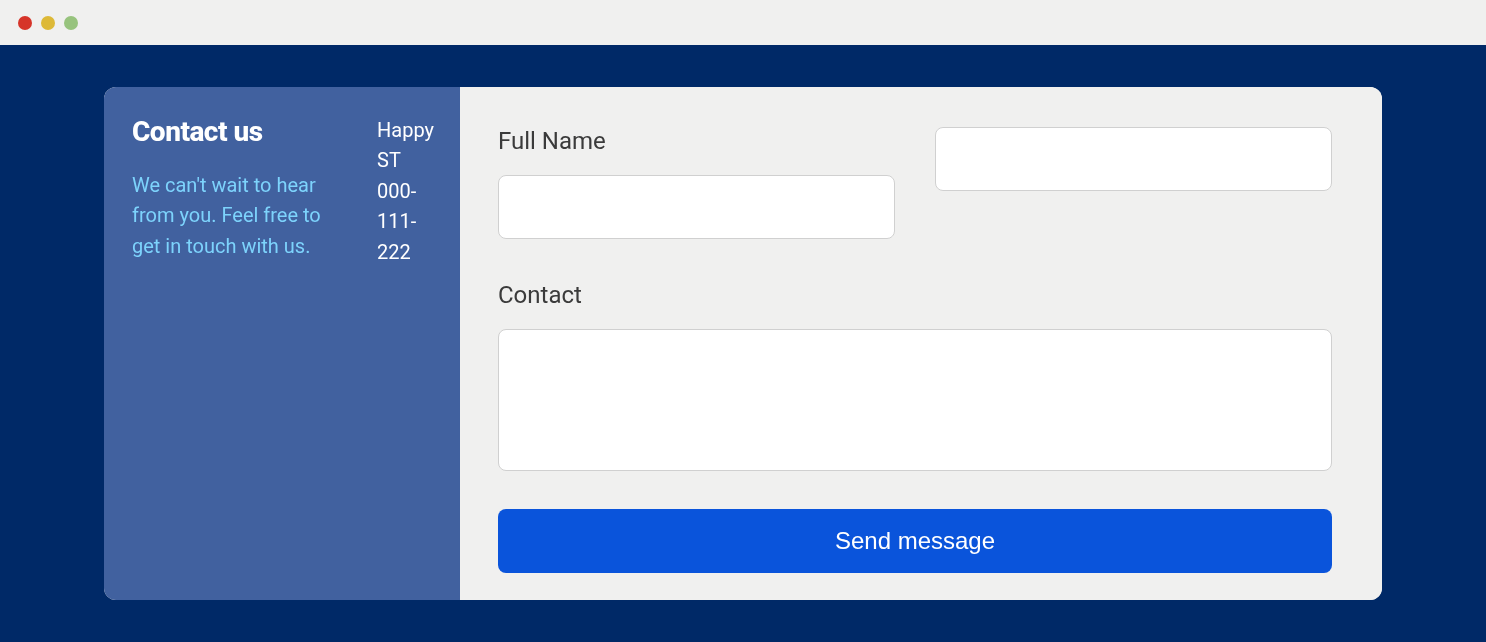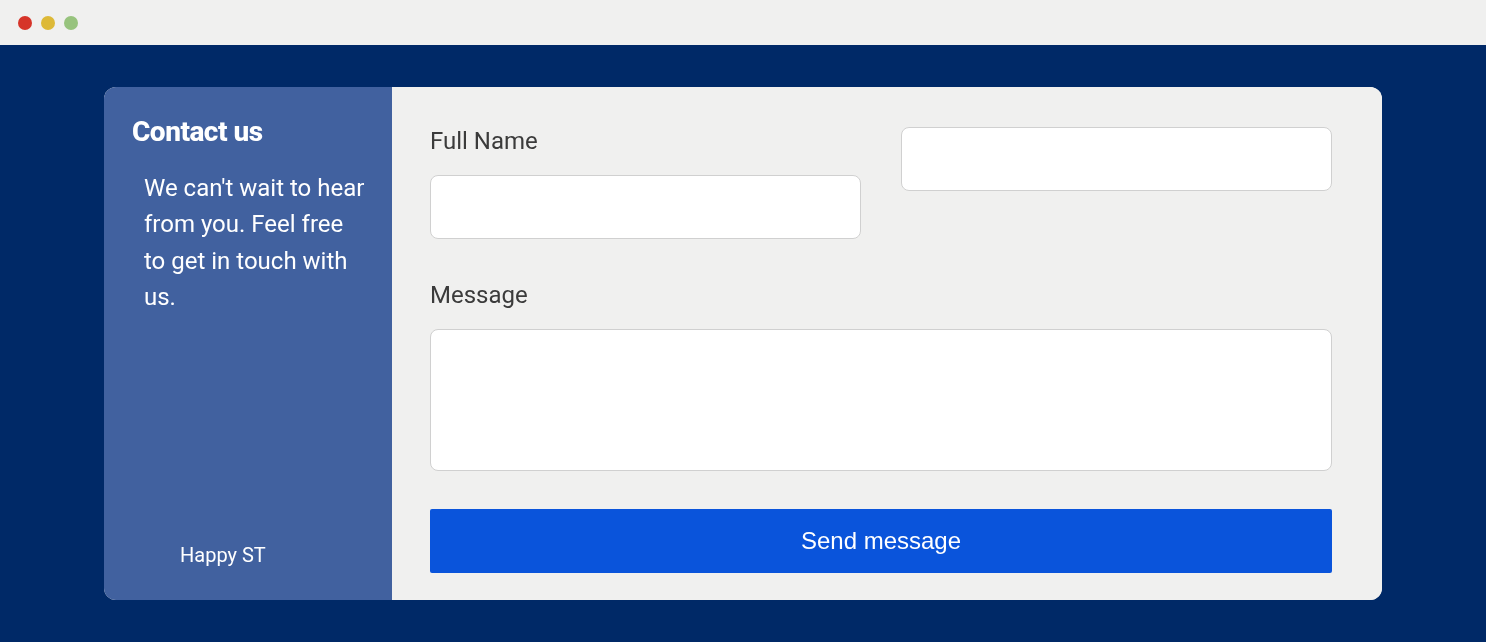--- a/index.html
+++ b/index.html
@@ -36,40 +36,39 @@
       padding: 42px 104px 0 104px;
     }
     .card {
       display: flex;
       background: #f0f0ef;
       border-radius: 12px;
       overflow: hidden;
       height: 513px;
     }
     .sidebar {
-      width: 288px;
+      width: 356px;
       background: #41619f;
       padding: 28px 26px 30px 28px;
       color: #ffffff;
       display: flex;
-      flex-direction: column;
+      flex-direction: row;
       justify-content: space-between;
     }
     .sidebar-top h1 {
       font-size: 28px;
       font-weight: 800;
       letter-spacing: -0.5px;
       margin-bottom: 22px;
     }
     .sidebar-top p {
-      font-size: 24px;
+      font-size: 20px;
       line-height: 1.52;
       font-weight: 400;
-      color: #ffffff;
-      margin-left: 12px;
+      color: #7dd3fc;
     }
     .sidebar-bottom {
       font-size: 20px;
       line-height: 1.52;
       color: #ffffff;
       margin-left: 48px;
     }
     .form-area {
       flex: 1;
       padding: 40px 50px 40px 38px;
@@ -114,21 +113,21 @@
       resize: none;
       font-family: inherit;
     }
     .submit-btn {
       width: 100%;
       height: 64px;
       margin-top: 38px;
       background: #0a54db;
       color: #ffffff;
       border: none;
-      border-radius: 2px;
+      border-radius: 8px;
       font-size: 24px;
       font-weight: 400;
       cursor: pointer;
     }
   </style>
 </head>
 <body>
 
 <div class="titlebar">
   <div class="traffic-light traffic-red"></div>
@@ -138,32 +137,33 @@
 
 <div class="page">
   <div class="card">
     <div class="sidebar">
       <div class="sidebar-top">
         <h1>Contact us</h1>
         <p>We can't wait to hear from you. Feel free to get in touch with us.</p>
       </div>
       <div class="sidebar-bottom">
         <div>Happy ST</div>
+        <div>000-111-222</div>
       </div>
     </div>
     <div class="form-area">
       <div class="form-row">
         <div class="form-group">
           <label class="form-label">Full Name</label>
           <input type="text" class="text-input" value="" style="">
         </div>
         <div class="form-group">
           <input type="text" class="text-input" value="" style="">
         </div>
       </div>
       <div class="form-group full">
-        <label class="form-label">Message</label>
+        <label class="form-label">Contact</label>
         <textarea class="textarea-input" style=""></textarea>
       </div>
       <button class="submit-btn">Send message</button>
     </div>
   </div>
 </div>
 
 </body></html>

